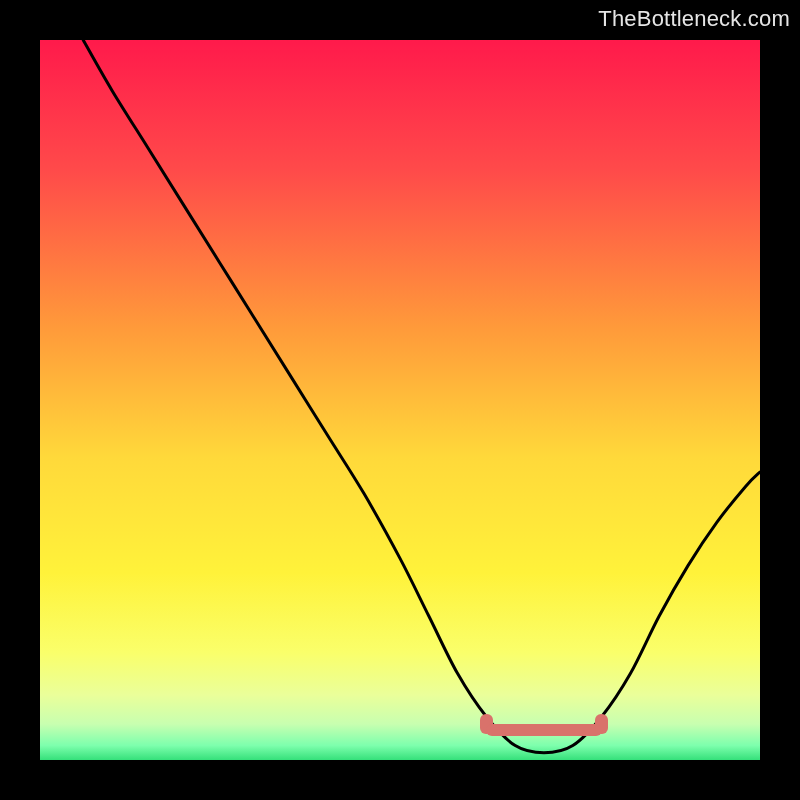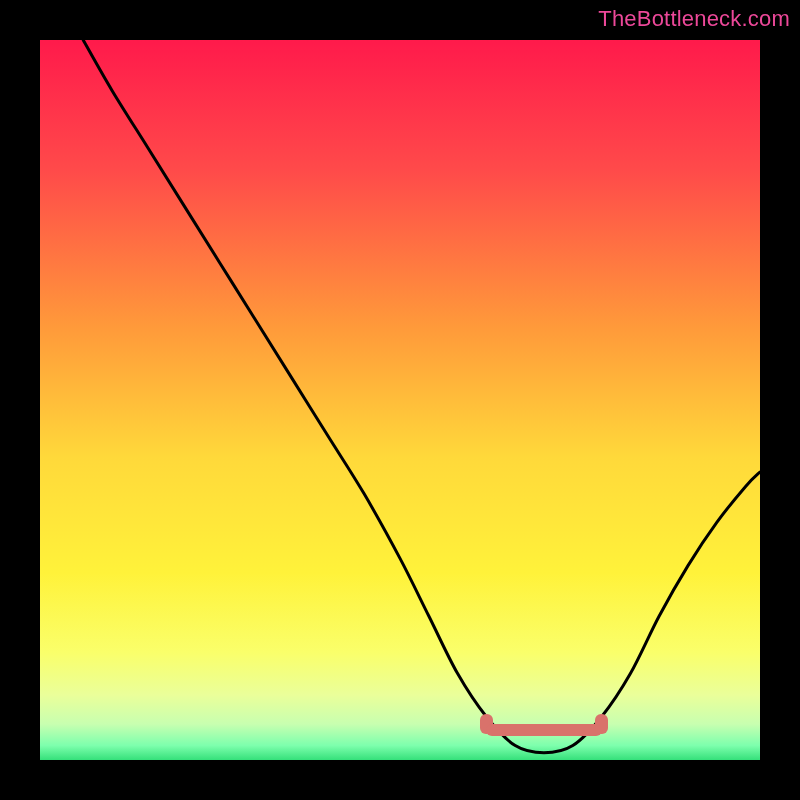--- a/index.html
+++ b/index.html
@@ -40,21 +40,21 @@
     width: 100%;
     height: 100%;
     pointer-events: none;
   }
   .watermark {
     position: absolute;
     top: 6px;
     right: 10px;
     font-family: Arial, Helvetica, sans-serif;
     font-size: 22px;
-    color: #ec4899;
+    color: #e5e5e5;
     letter-spacing: 0.2px;
   }
   .marker {
     position: absolute;
     border-radius: 6px;
   }
 </style>
 </head>
 <body>
 

